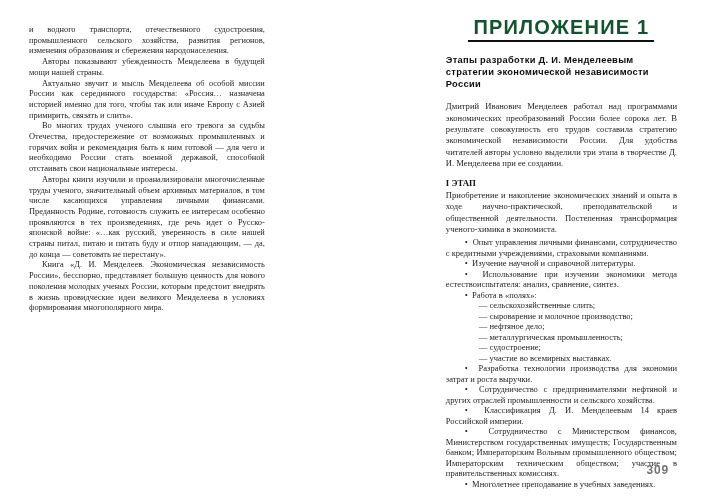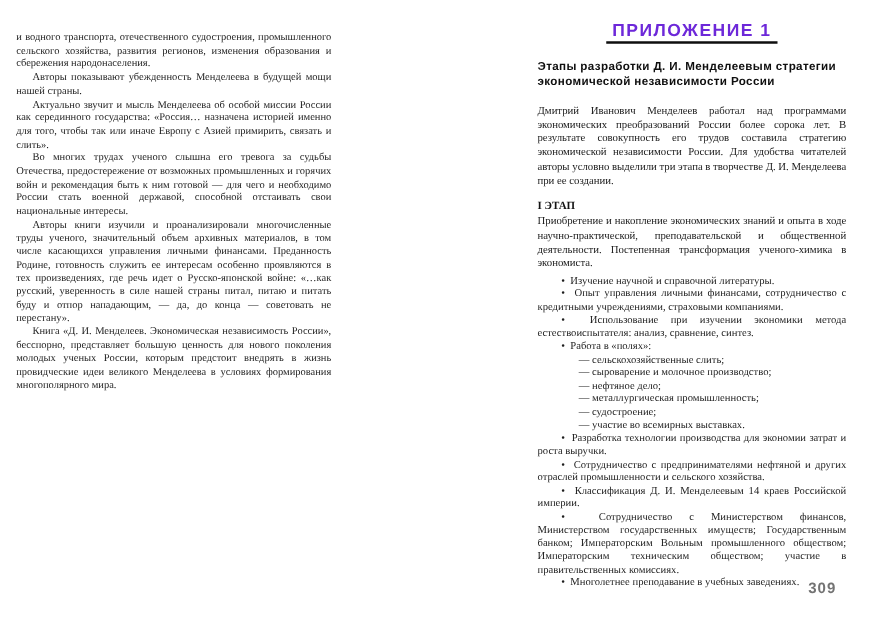--- a/index.html
+++ b/index.html
@@ -6,39 +6,39 @@
   html, body { background: #ffffff; }
   .spread {
     width: 702px; height: 500px;
     background: #ffffff;
     display: flex;
     position: relative;
     overflow: hidden;
     font-family: "Liberation Serif", serif;
     color: #1d1d1d;
   }
-  .page { height: 500px; }
+  .page { height: 500px; margin-left: 16px; }
   .page-left { width: 351px; padding: 25px 86px 0 13px; }
   .page-right { width: 351px; padding: 16px 25px 0 79px; position: relative; }
 
   .para {
     text-align: justify;
     font-size: 8.4px;
     line-height: 10.7px;
   }
   .para.indent { text-indent: 13px; }
   .para.no-indent { text-indent: 0; }
 
   .appendix-title {
     text-align: center;
     font-family: "Liberation Sans", sans-serif;
     font-weight: bold;
-    font-size: 14px;
+    font-size: 20px;
     letter-spacing: 1.2px;
-    color: #6d28d9;
+    color: #14532d;
     white-space: nowrap;
   }
   .title-underline {
     display: inline-block;
     border-bottom: 2.5px solid #0f0f0f;
     padding: 0 5px 1px 5px;
   }
   .subtitle {
     font-family: "Liberation Sans", sans-serif;
     font-weight: bold;
@@ -115,23 +115,23 @@
     <h2 class="subtitle">Этапы разработки Д. И. Менделеевым стратегии экономической независимости России</h2>
 
     <p class="para no-indent intro">Дмитрий Иванович Менделеев работал над программами экономических преобразований России более сорока лет. В результате совокупность его трудов составила стратегию экономической независимости России. Для удобства читателей авторы условно выделили три этапа в творчестве Д. И. Менделеева при ее создании.</p>
 
     <h3 class="stage-heading">I ЭТАП</h3>
 
     <p class="para no-indent stage-intro">Приобретение и накопление экономических знаний и опыта в ходе научно-практической, преподавательской и общественной деятельности. Постепенная трансформация ученого-химика в экономиста.</p>
 
     <div class="items">
 
+        <p class="item bullet">Опыт управления личными финансами, сотрудничество с кредитными учреждениями, страховыми компаниями.</p>
+
         <p class="item bullet">Изучение научной и справочной литературы.</p>
-
-        <p class="item bullet">Опыт управления личными финансами, сотрудничество с кредитными учреждениями, страховыми компаниями.</p>
 
         <p class="item bullet">Использование при изучении экономики метода естествоиспытателя: анализ, сравнение, синтез.</p>
 
         <p class="item bullet">Работа в «полях»:</p>
 
         <p class="item dash">— сельскохозяйственные слить;</p>
 
         <p class="item dash">— сыроварение и молочное производство;</p>
 
         <p class="item dash">— нефтяное дело;</p>

